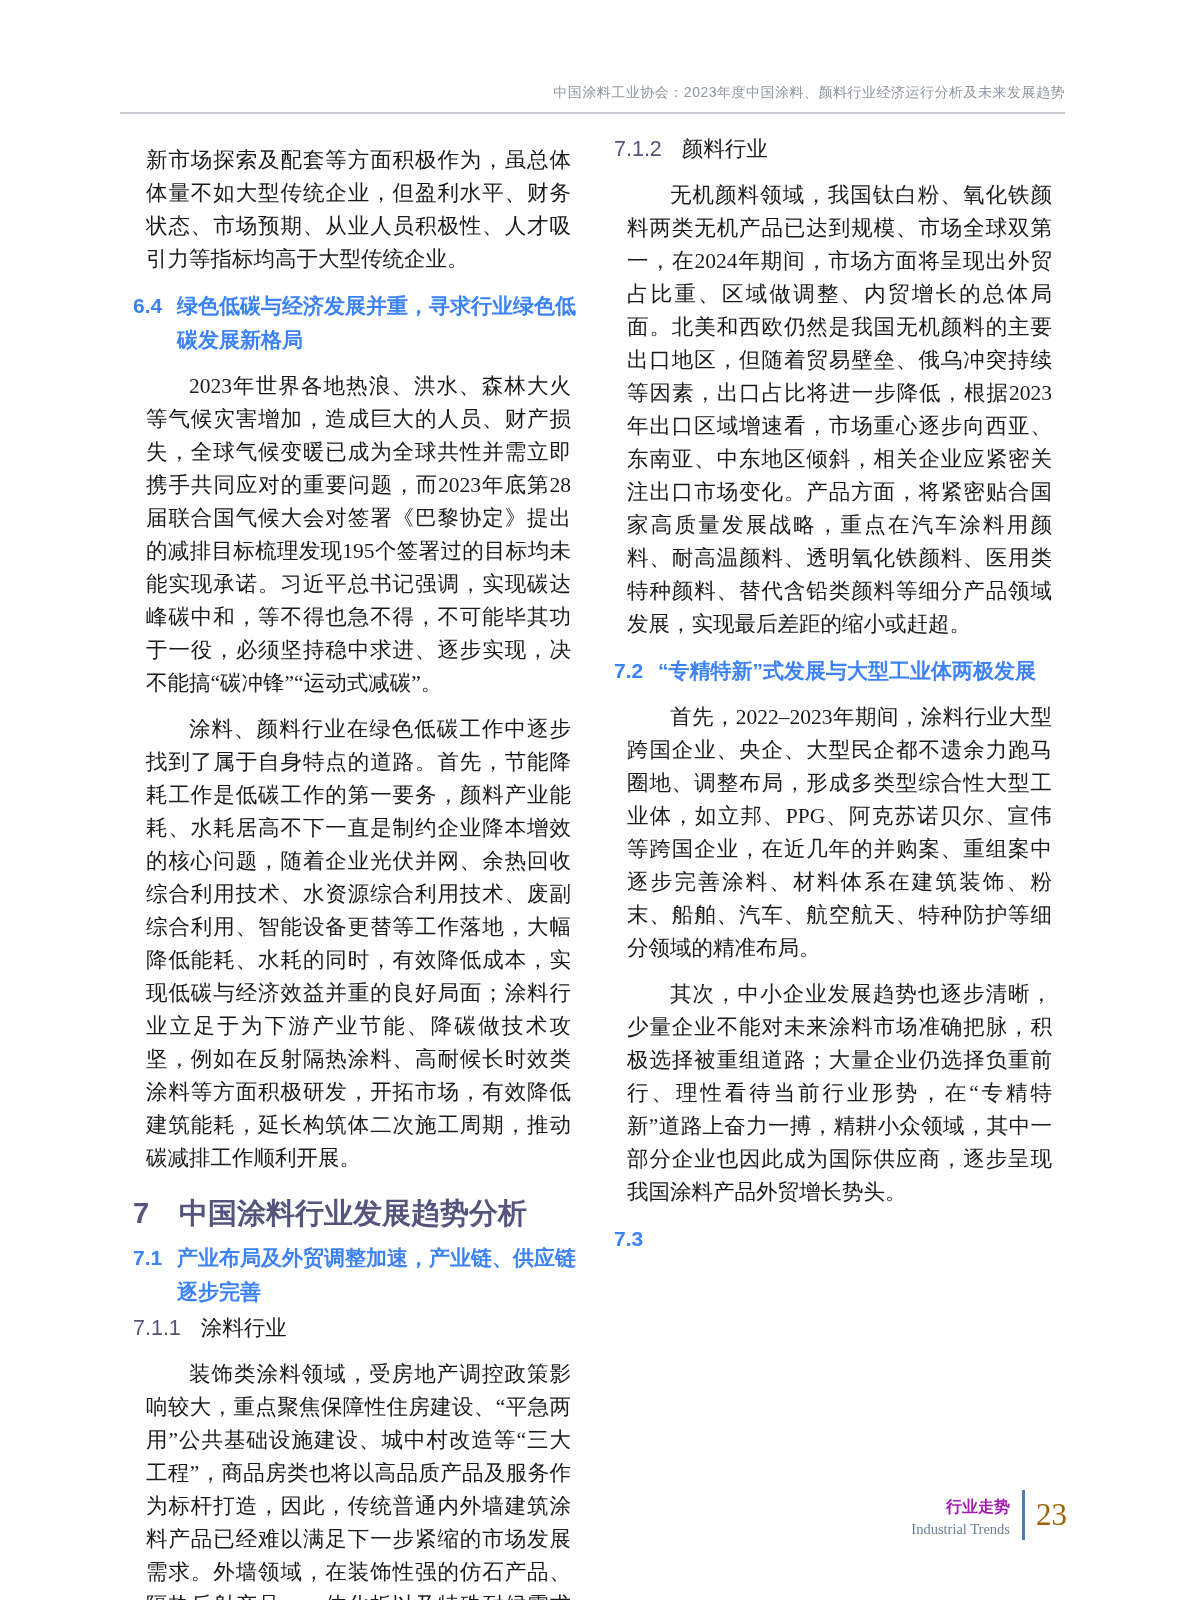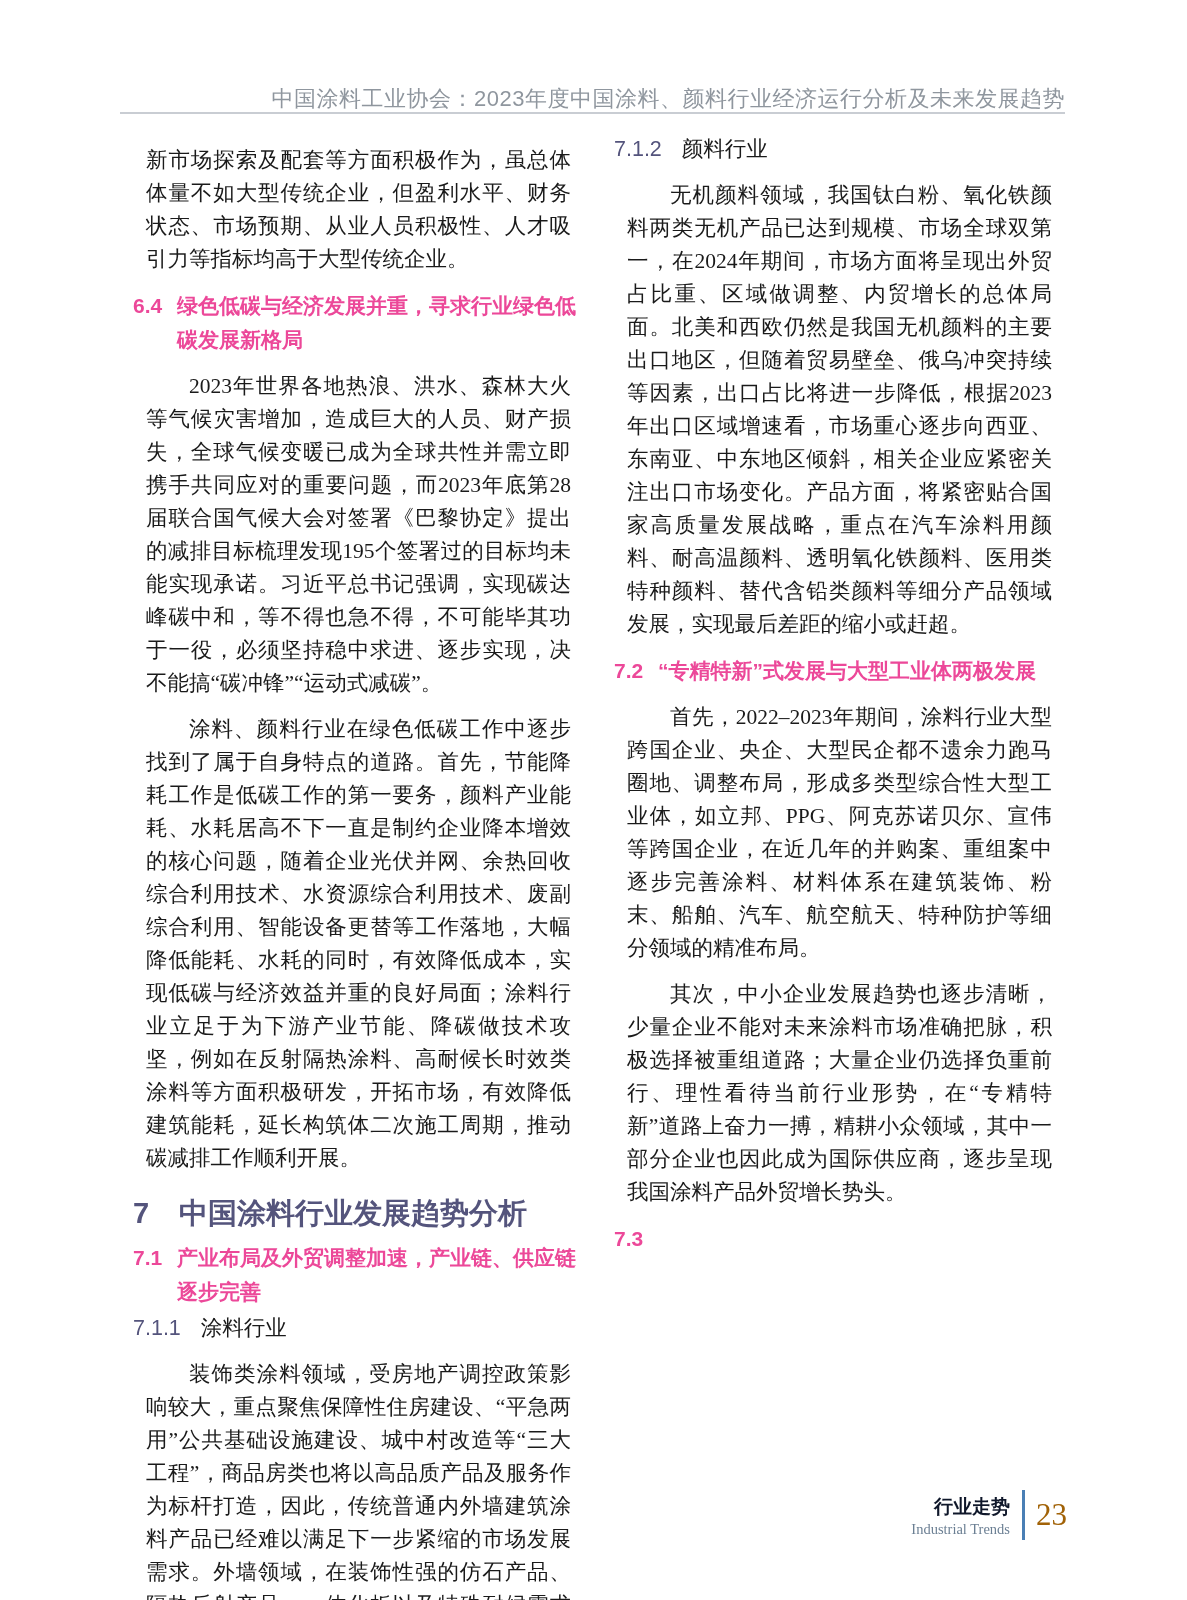--- a/index.html
+++ b/index.html
@@ -10,21 +10,21 @@
     background:#ffffff;
     font-family:"Liberation Serif","DejaVu Serif",serif;
     color:#1a1a1a;
     overflow:hidden;
   }
 
   
   .header-title {
     position:absolute; top:84px; right:122px;
     font-family:"Liberation Sans","DejaVu Sans",sans-serif;
-    font-size:22px; color:#8f969e; letter-spacing:0.5px;
+    font-size:14px; color:#8f969e; letter-spacing:0.5px;
     white-space:nowrap;
   }
   .header-rule {
     position:absolute; left:120px; right:122px; top:112px;
     height:2px; background:#c9cdd3;
   }
 
   
   .columns {
     position:absolute; left:133px; top:131px; width:932px;
@@ -38,21 +38,21 @@
     text-align:justify; text-justify:inter-ideograph;
     text-indent:2em;
   }
   .p.noindent { text-indent:0; }
 
   
   .h-sub {
     position:relative; margin:3px 0; padding-left:44px;
     font-family:"Liberation Sans","DejaVu Sans",sans-serif;
     font-weight:bold; font-size:21px; line-height:34px;
-    color:#ec4899; text-align:left;
+    color:#3b82f6; text-align:left;
   }
   .h-sub .num { position:absolute; left:0; top:0; font-weight:bold; }
 
   
   .h-big {
     position:relative; margin:18px 0 8px; padding-left:46px;
     font-family:"Liberation Sans","DejaVu Sans",sans-serif;
     font-weight:bold; font-size:29px; line-height:40px;
     color:#54547c;
   }
@@ -67,21 +67,21 @@
   .h-sub3 .t3 { color:#1a1a1a;font-family:Liberation Serif, serif; }
 
   
   .footer {
     position:absolute; top:1490px; right:120px;
     display:flex; align-items:center;
   }
   .footer-text { text-align:right; }
   .footer-cn {
     font-family:"Liberation Sans","DejaVu Sans",sans-serif;
-    font-weight:bold; font-size:19px; line-height:27px; color:#0f172a;
+    font-weight:bold; font-size:16px; line-height:27px; color:#a21caf;
   }
   .footer-en {
     font-family:"Liberation Serif","DejaVu Serif",serif;
     font-size:14.5px; line-height:18px; color:#6b7f93;
   }
   .footer-bar {
     width:3px; height:50px; background:#4a7fb5;
     margin-left:12px; margin-right:11px;
   }
   .footer-page {

